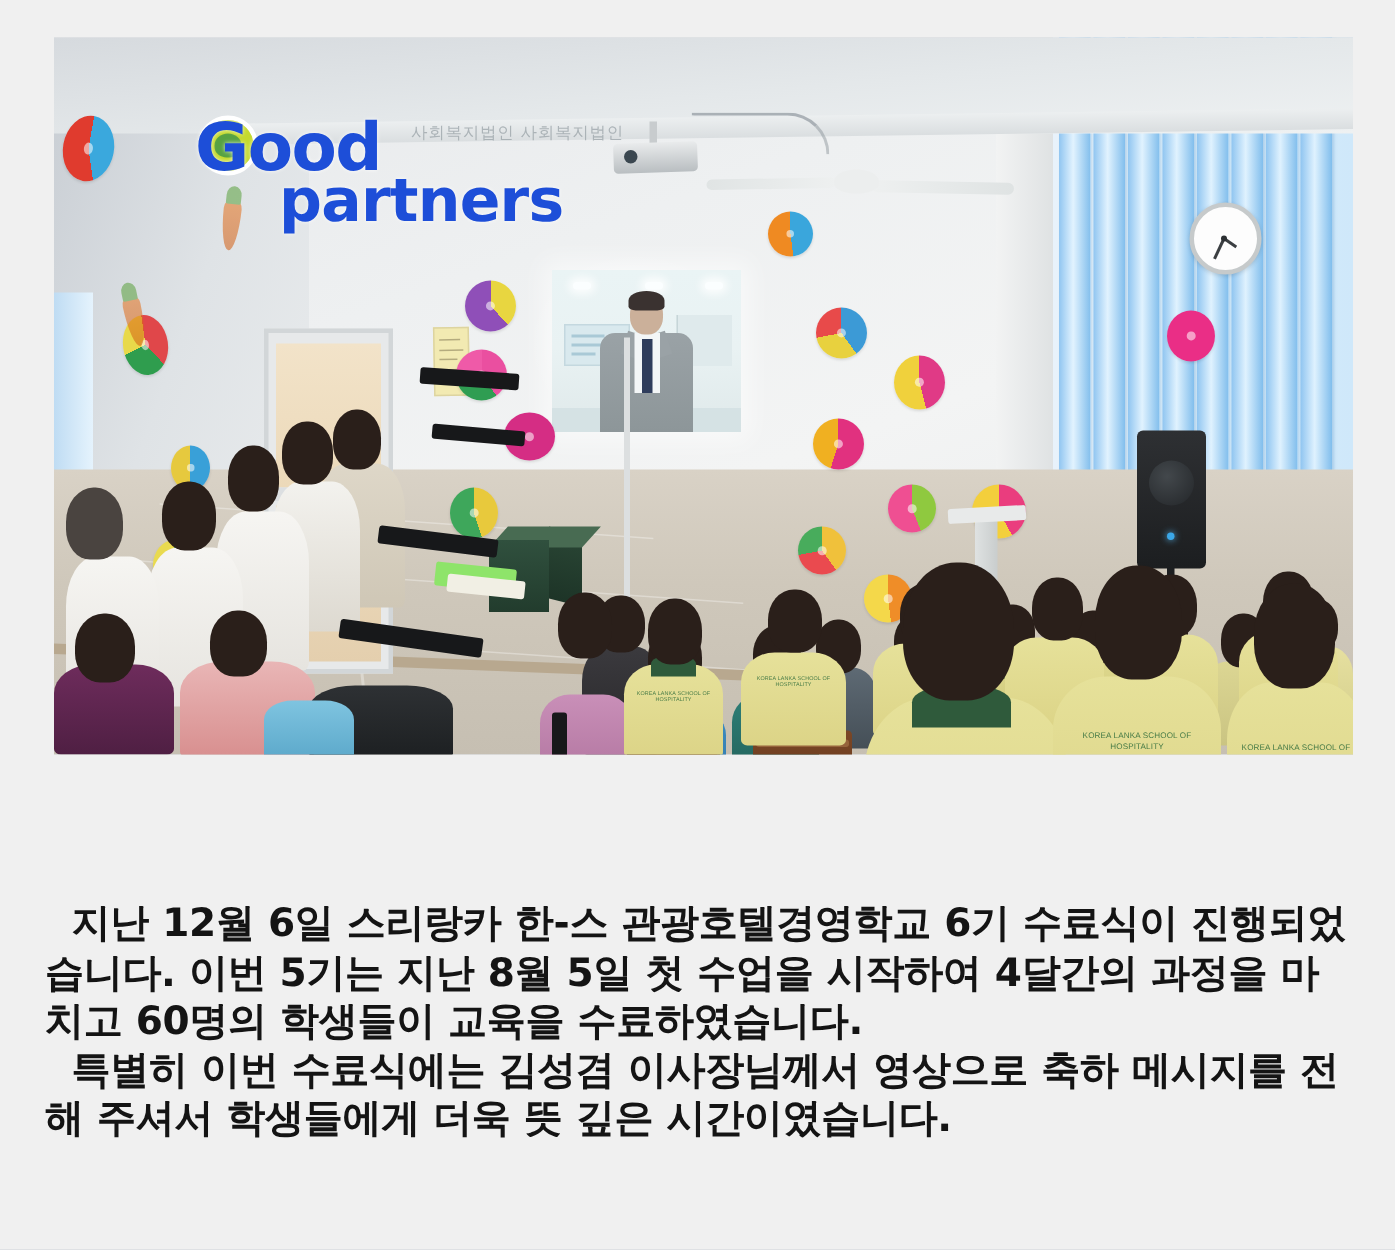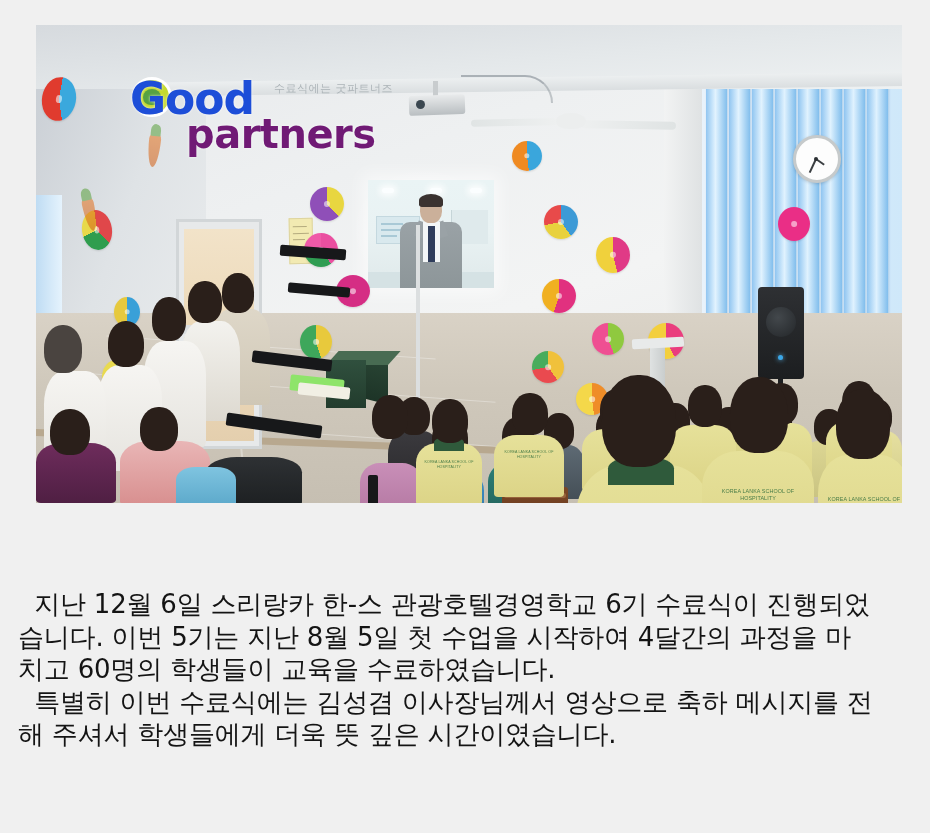--- a/index.html
+++ b/index.html
@@ -441,21 +441,21 @@
     color: #1d4ed8;
     font-family: "DejaVu Sans", sans-serif;
     letter-spacing: -1px;
     text-shadow: 0 0 3px rgba(255,255,255,.8);
   }
   .logo-partners {
     position: absolute;
     left: 88px; top: 38px;
     font-size: 40px;
     font-weight: bold;
-    color: #701a75;
+    color: #1d4ed8;
     font-family: "DejaVu Sans", sans-serif;
     letter-spacing: -0.5px;
     text-shadow: 0 0 3px rgba(255,255,255,.75);
   }
   .logo-kr {
     position: absolute;
     left: 108px; top: 78px;
     font-size: 28px;
     font-weight: bold;
     color: #2d2d2d;
@@ -508,21 +508,21 @@
     top: 519px;
     width: 906px;
     color: #141414;
     font-family: "DejaVu Sans", "Liberation Sans", sans-serif;
     font-size: 26px;
     line-height: 32.5px;
     letter-spacing: -0.2px;
     white-space: pre-wrap;
     word-break: keep-all;
   }
-  .para { margin: 4px; }
+  .para { margin: 16px; font-weight: bold; }
 </style>
 </head>
 <body>
 
 <div class="photo-wrap">
   <div class="photo">
 
     <div class="back-wall"></div>
     <div class="left-wall"></div>
     <div class="window-zone">
@@ -742,21 +742,21 @@
       </div>
     <div class="carrot" style="left:112px;top:108px;transform:rotate(6deg)">
         <div class="carrot-top"></div>
       </div>
 
     <div class="logo">
       <div class="logo-mark">
         <div class="logo-mark-inner"></div>
       </div>
       <div class="logo-good">Good</div>
-      <div class="logo-sub">수료식에는 굿파트너즈</div>
+      <div class="logo-sub">사회복지법인 사회복지법인</div>
       <div class="logo-partners">partners</div>
     </div>
 
   </div>
 </div>
 
 <div class="caption">
   <p class="para">  지난 12월 6일 스리랑카 한-스 관광호텔경영학교 6기 수료식이 진행되었
 습니다. 이번 5기는 지난 8월 5일 첫 수업을 시작하여 4달간의 과정을 마
 치고 60명의 학생들이 교육을 수료하였습니다.

